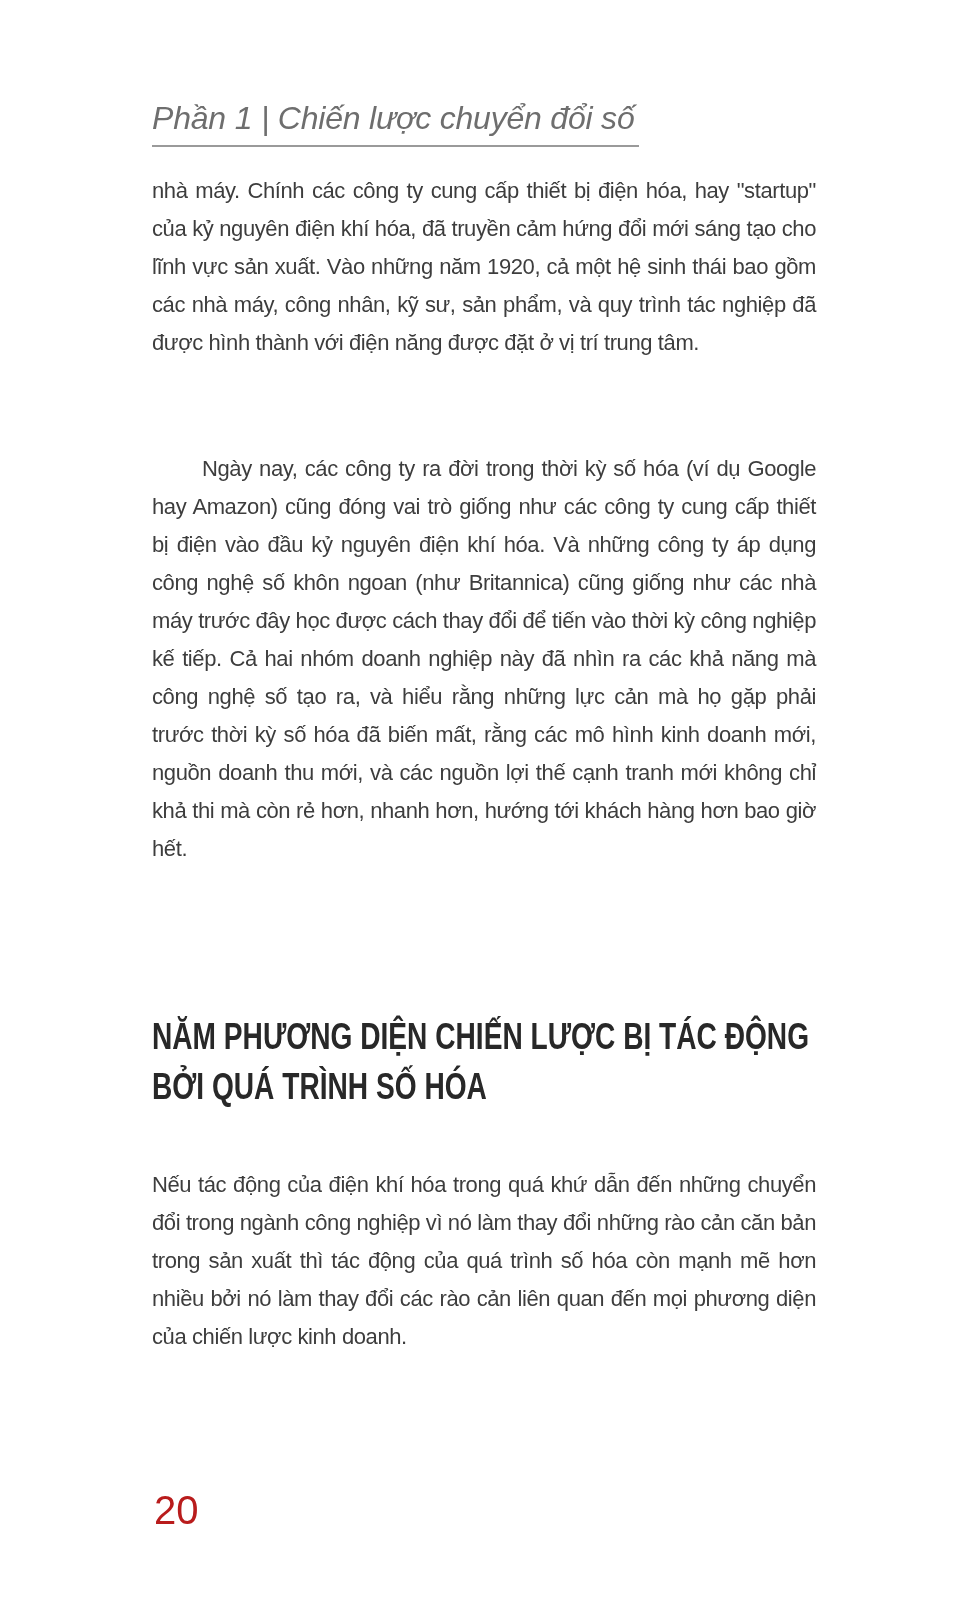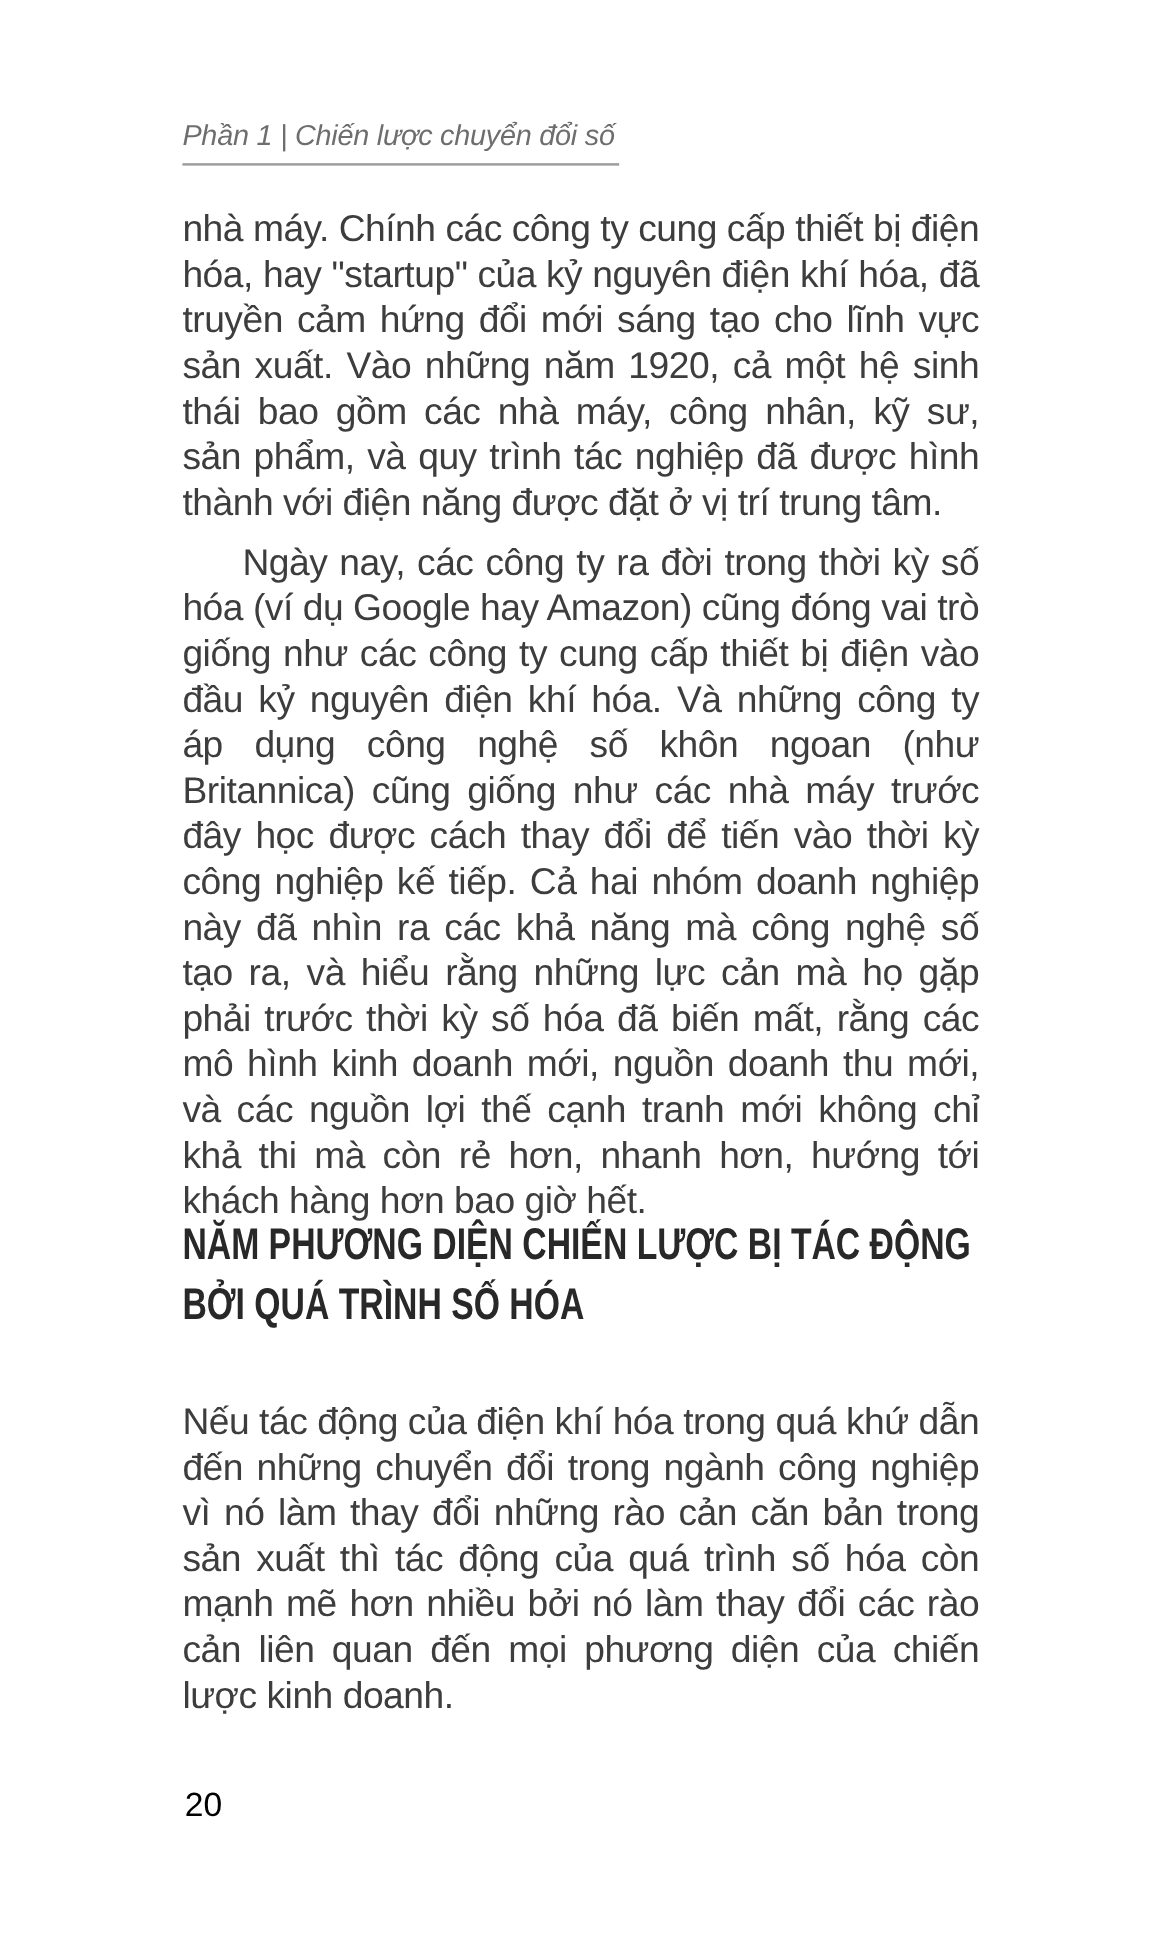--- a/index.html
+++ b/index.html
@@ -16,35 +16,35 @@
     font-family: "Liberation Sans", "DejaVu Sans", sans-serif;
   }
 
   
   .running-header {
     position: absolute;
     top: 100px;
     left: 152px;
     display: inline-block;
     font-style: italic;
-    font-size: 24px;
+    font-size: 32px;
     letter-spacing: -0.2px;
     color: #6e6e6e;
     border-bottom: 2px solid #9a9a9a;
     padding-bottom: 8px;
     padding-right: 4px;
   }
 
   
   .body-para {
     position: absolute;
     left: 152px;
     width: 664px;
     margin: 0;
-    font-size: 31px;
+    font-size: 22px;
     line-height: 38px;
     letter-spacing: -0.4px;
     text-align: justify;
     color: #3d3d3d;
   }
   .para-1 { top: 172px; }
   .para-2 { top: 450px; text-indent: 50px; }
   .para-3 { top: 1142px; margin-top: 24px; }
   .para-4 { top: 1388px; text-indent: 50px; }
 
@@ -65,22 +65,22 @@
     transform: scaleX(0.76);
     transform-origin: 0 50%;
     letter-spacing: 0px;
   }
 
   
   .page-number {
     position: absolute;
     top: 1488px;
     left: 154px;
-    font-size: 28px;
-    color: #000000;
+    font-size: 40px;
+    color: #b91c1c;
   }
 </style>
 </head>
 <body>
 
 <div class="page">
 
   <div class="running-header">Phần 1 | Chiến lược chuyển đổi số</div>
 
   <p class="body-para para-1">nhà máy. Chính các công ty cung cấp thiết bị điện hóa, hay "startup" của kỷ nguyên điện khí hóa, đã truyền cảm hứng đổi mới sáng tạo cho lĩnh vực sản xuất. Vào những năm 1920, cả một hệ sinh thái bao gồm các nhà máy, công nhân, kỹ sư, sản phẩm, và quy trình tác nghiệp đã được hình thành với điện năng được đặt ở vị trí trung tâm.</p>

